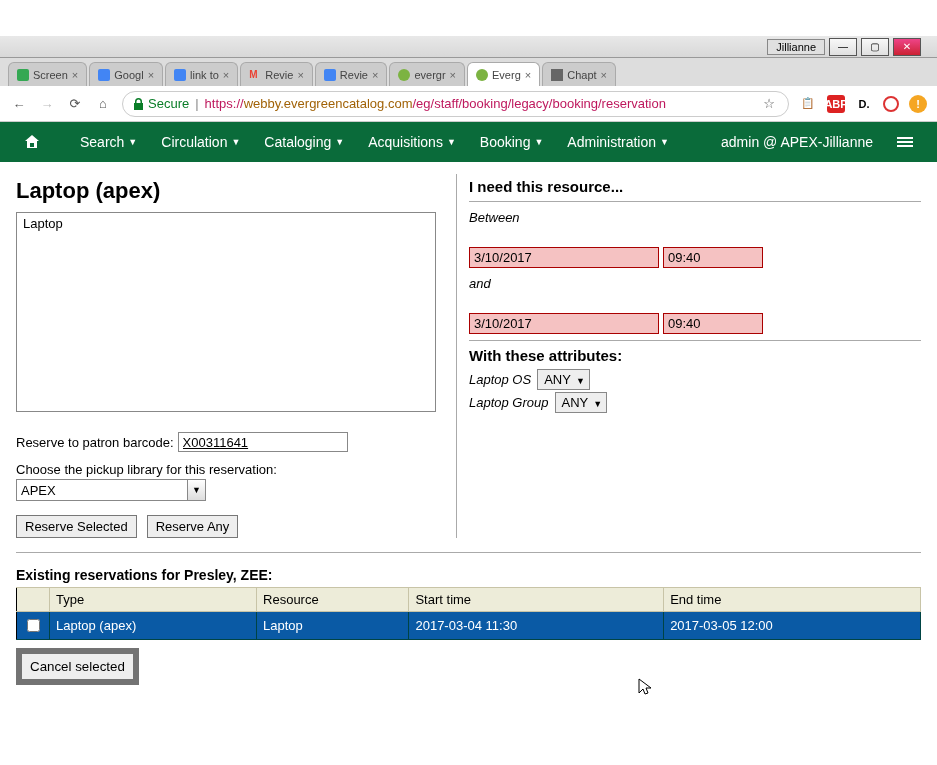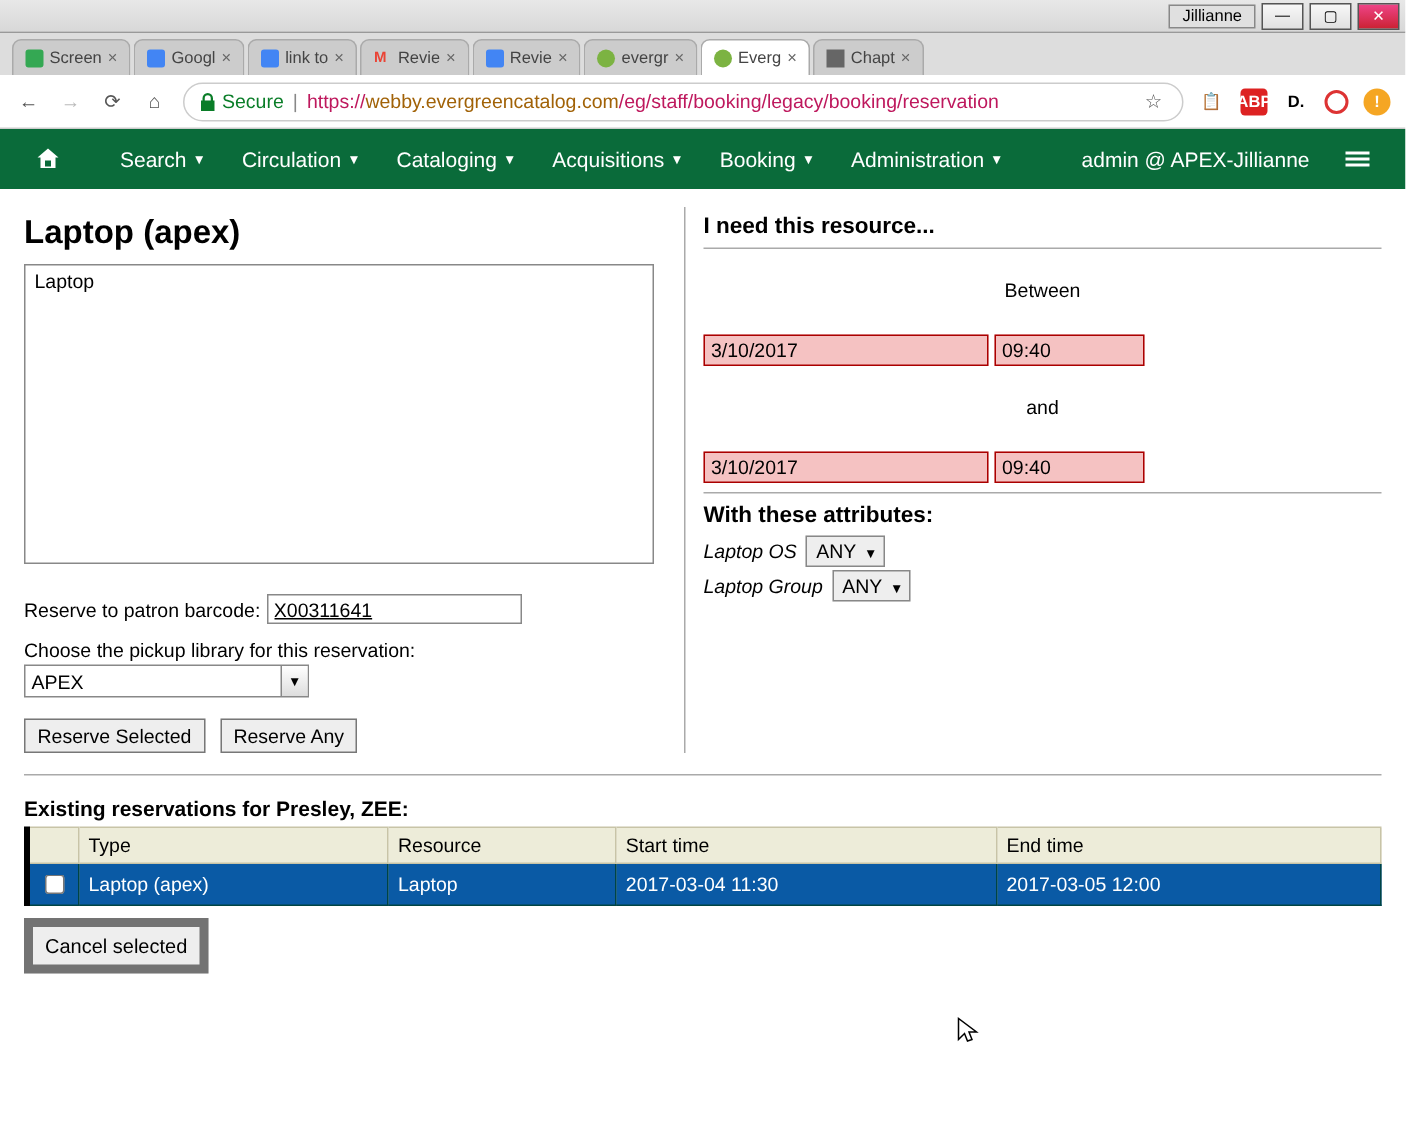--- a/index.html
+++ b/index.html
@@ -1,19 +1,19 @@
 <!DOCTYPE html>
 <html><head>
 <meta charset="utf-8">
 <style>
   * { box-sizing: border-box; }
   body { margin: 0; font-family: "Segoe UI", Arial, sans-serif; font-size: 13px; background: #fff; color: #000; }
   
   
-  .win-titlebar { height: 22px; background: linear-gradient(#e8e8e8, #d8d8d8); border-bottom: 1px solid #999; display: flex; justify-content: flex-end; align-items: center; padding: 0 4px; gap: 4px; }
+  .win-titlebar { height: 22px; background: linear-gradient(#e8e8e8, #d8d8d8); border-bottom: 1px solid #999; display: flex; justify-content: flex-end; align-items: center; padding: 0 16px; gap: 4px; margin-top: 36px; }
   .win-user { background: #e0e0e0; border: 1px solid #888; padding: 0 8px; font-size: 11px; height: 16px; line-height: 14px; }
   .win-btn { width: 28px; height: 18px; border: 1px solid #555; background: linear-gradient(#f8f8f8,#e0e0e0); display: inline-flex; align-items: center; justify-content: center; font-size: 10px; }
   .win-btn.cls { background: linear-gradient(#e48,#c23); color: #fff; }
 
   
   .tabstrip { height: 28px; background: #ddd; display: flex; align-items: flex-end; padding-left: 8px; overflow: hidden; }
   .btab { display: flex; align-items: center; gap: 4px; height: 24px; padding: 0 8px; border: 1px solid #aaa; border-bottom: none; border-radius: 6px 6px 0 0; background: #ccc; font-size: 11px; color: #444; max-width: 100px; margin-right: 2px; }
   .btab.active { background: #fff; }
   .btab .ico { width: 12px; height: 12px; display: inline-block; }
   .btab .lbl { overflow: hidden; text-overflow: ellipsis; white-space: nowrap; flex: 1; }
@@ -55,33 +55,33 @@
   .fieldrow label { font-size: 13px; }
   .txtin { border: 1px solid #888; height: 20px; padding: 0 4px; font-size: 13px; text-decoration: underline; }
   .w170 { width: 170px; }
   .selectwrap { position: relative; width: 190px; height: 22px; border: 1px solid #888; background: #fff; display: flex; align-items: center; padding: 0 4px; margin-top: 2px; }
   .selectwrap .arrowbtn { position: absolute; right: 0; top: 0; bottom: 0; width: 18px; border-left: 1px solid #888; background: linear-gradient(#fff,#ddd); display: flex; align-items: center; justify-content: center; font-size: 9px; }
   .btn { border: 1px solid #777; background: #eee; padding: 3px 8px; font-size: 13px; cursor: pointer; }
   .btnrow { margin-top: 14px; display: flex; gap: 10px; }
 
   .rightcol h3 { font-size: 15px; font-weight: bold; margin: 4px 0 6px 0; }
   .rightcol hr { border: none; border-top: 1px solid #aaa; margin: 6px 0; }
-  .dtlabel { font-size: 13px; margin-top: 20px; text-align: center; }
+  .dtlabel { font-style: italic; font-size: 13px; margin-top: 8px; }
   .dtrow { display: flex; gap: 4px; margin-top: 2px; }
   .dtfield { border: 1px solid #a00; background: #f5c2c2; padding: 2px 4px; font-size: 13px; margin-top: 20px; }
   .dtdate { width: 190px; }
   .dttime { width: 100px; }
   .attrrow { display: flex; align-items: center; gap: 6px; margin: 8px 0; font-style: italic; }
   .attrrow select, .attrsel { border: 1px solid #888; background: #eee; height: 22px; padding: 2px 18px 2px 6px; font-size: 13px; font-style: normal; appearance: none; position: relative; }
   .selbox { position: relative; display: inline-block; }
   .selbox::after { content: "▼"; position: absolute; right: 5px; top: 4px; font-size: 9px; pointer-events: none; }
 
   
   .reshdr { font-weight: bold; font-size: 14px; margin: 14px 0 4px 0; }
-  table.resv { width: 100%; border-collapse: collapse; font-size: 13px; border-left: 4px solid #000000; border-top: 1px solid #c8c4a7; }
+  table.resv { width: 100%; border-collapse: collapse; font-size: 13px; border-left: 1px solid #000000; border-top: 1px solid #c8c4a7; }
   table.resv th { background: #edecd9; border-right: 1px solid #c8c4a7; border-bottom: 1px solid #c8c4a7; text-align: left; padding: 4px 6px; font-weight: normal; }
   table.resv th.cb { width: 20px; }
   table.resv td { border-right: 1px solid #044; border-bottom: 1px solid #044; padding: 4px 6px; }
   table.resv tr.sel td { background: #0a5aa5; color: #fff; }
   table.resv td.cb { width: 20px; text-align: center; }
   .cancelbtn { border: 6px solid #737373; background: #eee; padding: 5px 8px; margin-top: 8px; display: inline-block; cursor: pointer; }
 
   .cursor-arrow { position: absolute; pointer-events: none; }
 </style>
 </head>

